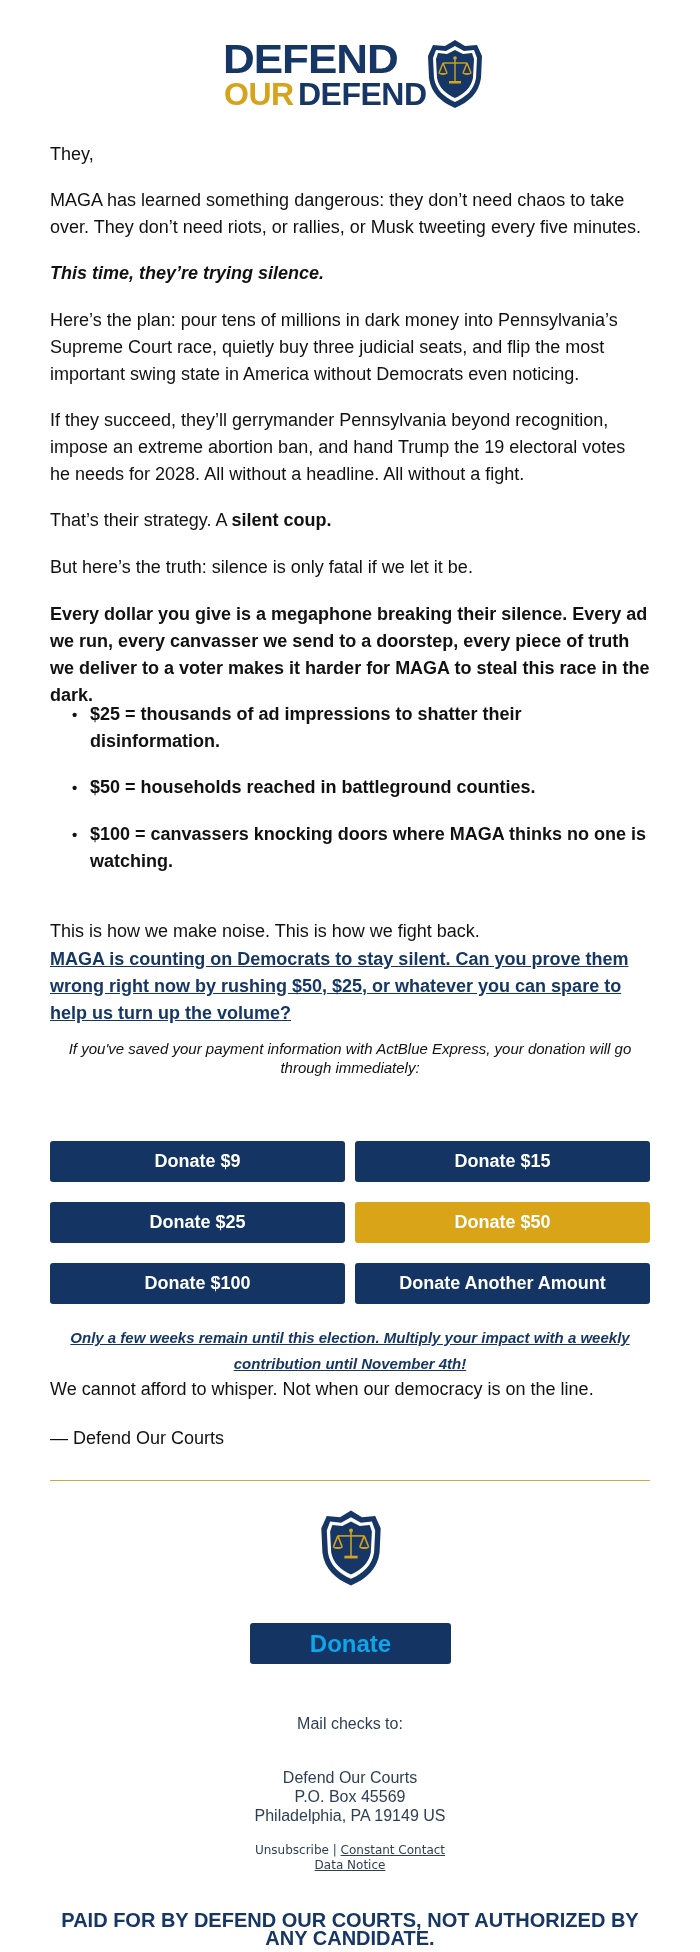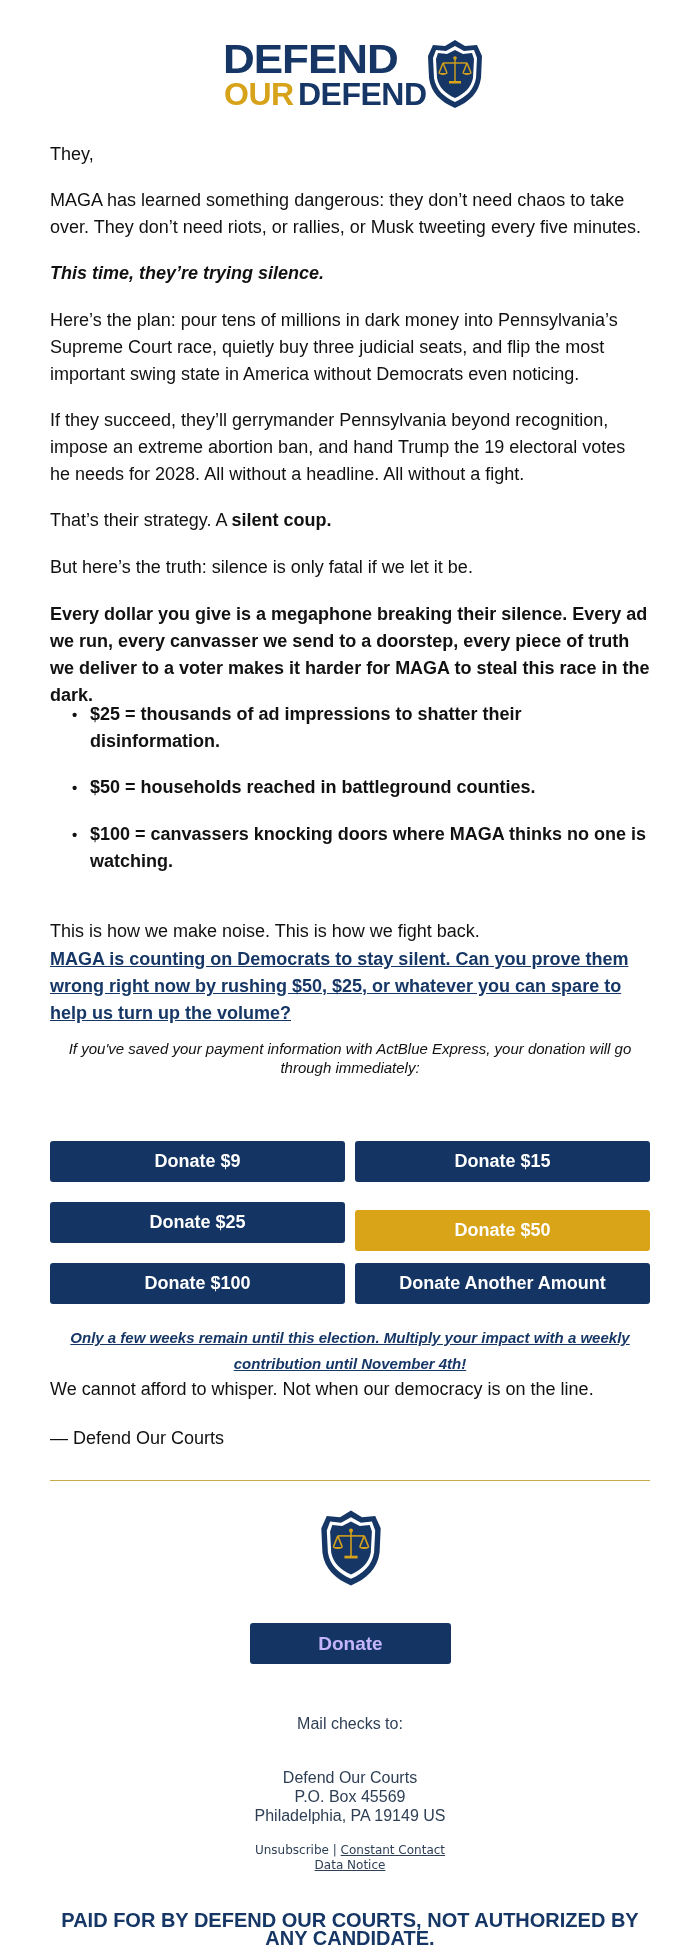--- a/index.html
+++ b/index.html
@@ -17,21 +17,21 @@
   ul.bullets { position: absolute; left: 50px; width: 600px; list-style: none; }
   ul.bullets li { position: absolute; left: 0; width: 600px; padding-left: 40px; font-weight: bold; font-size: 18px; line-height: 27px; }
   ul.bullets li::before { content: "•"; position: absolute; left: 22px; top: 0; font-size: 15px; }
   .cta-link { position: absolute; left: 50px; width: 600px; font-size: 18px; line-height: 27px; font-weight: bold; color: #163766; text-decoration: underline; }
   .note { position: absolute; left: 50px; width: 600px; text-align: center; font-style: italic; font-size: 15px; line-height: 19px; color: #111; }
   .btn { position: absolute; height: 41px; border-radius: 3px; background: #143563; color: #fff; font-weight: bold; font-size: 18px; display: flex; align-items: center; justify-content: center; text-decoration: none; }
   .btn.gold { background: #d9a418; }
   .weekly { position: absolute; left: 50px; width: 600px; text-align: center; font-weight: bold; font-style: italic; font-size: 15px; line-height: 26px; color: #163766; text-decoration: underline; }
   .divider { position: absolute; left: 50px; width: 600px; top: 1480px; height: 1px; background: #c9a84a; }
   .footer-shield { position: absolute; left: 318px; top: 1508px; width: 66px; height: 80px; }
-  .footer-btn { position: absolute; left: 250px; top: 1623px; width: 201px; height: 41px; border-radius: 3px; background: #143563; color: #c4b5fd; font-weight: bold; font-size: 19px; display: flex; align-items: center; justify-content: center; }
+  .footer-btn { position: absolute; left: 250px; top: 1623px; width: 201px; height: 41px; border-radius: 3px; background: #143563; color: #0ea5e9; font-weight: bold; font-size: 24px; display: flex; align-items: center; justify-content: center; }
   .foot-text { position: absolute; left: 50px; width: 600px; text-align: center; font-size: 16px; line-height: 19px; color: #2e3f55; }
   .foot-small { position: absolute; left: 50px; width: 600px; text-align: center; font-family: "DejaVu Sans", sans-serif; font-size: 12px; line-height: 15px; color: #2e3f55; }
   .foot-small a { color: #2e3f55; text-decoration: underline; }
   .paid { position: absolute; left: 50px; width: 600px; top: 1911px; text-align: center; font-weight: bold; font-size: 20px; line-height: 18px; color: #163766; }
 </style>
 </head>
 <body>
 
 <div class="page">
 
@@ -75,21 +75,21 @@
 
   <div class="p" style="top:894px;margin-top:24px;">This is how we make noise. This is how we fight back.</div>
 
   <a class="cta-link" style="top:946px;">MAGA is counting on Democrats to stay silent. Can you prove them wrong right now by rushing $50, $25, or whatever you can spare to help us turn up the volume?</a>
 
   <div class="note" style="top:1039px;">If you've saved your payment information with ActBlue Express, your donation will go through immediately:</div>
 
   <a class="btn" style="left:50px; top:1141px; width:295px;">Donate $9</a>
   <a class="btn" style="left:355px; top:1141px; width:295px;">Donate $15</a>
   <a class="btn" style="left:50px; top:1202px; width:295px;">Donate $25</a>
-  <a class="btn gold" style="left:355px; top:1202px; width:295px;margin-top:8px;">Donate $50</a>
+  <a class="btn gold" style="left:355px; top:1202px; width:295px;">Donate $50</a>
   <a class="btn" style="left:50px; top:1263px; width:295px;">Donate $100</a>
   <a class="btn" style="left:355px; top:1263px; width:295px;">Donate Another Amount</a>
 
   <a class="weekly" style="top:1325px;">Only a few weeks remain until this election. Multiply your impact with a weekly contribution until November 4th!</a>
 
   <div class="p" style="top:1376px;">We cannot afford to whisper. Not when our democracy is on the line.</div>
   <div class="p" style="top:1425px;">— Defend Our Courts</div>
 
   <div class="divider"></div>
 

